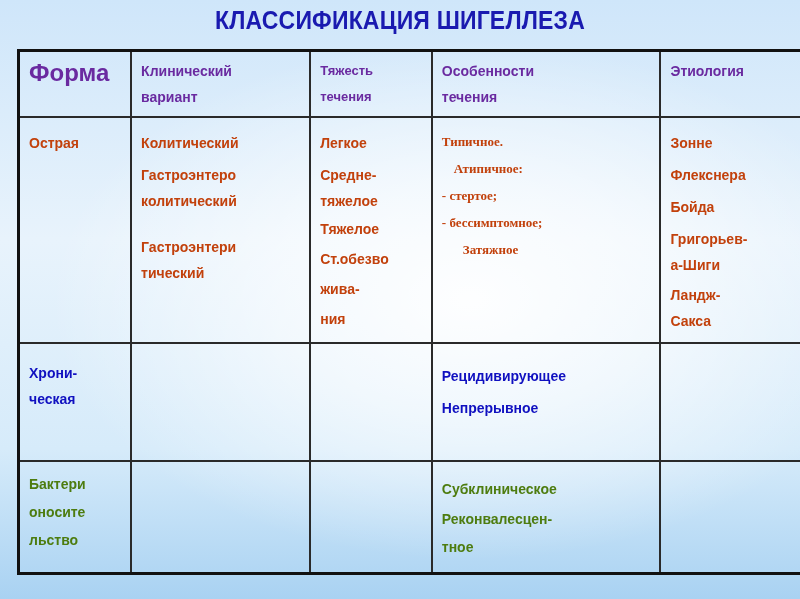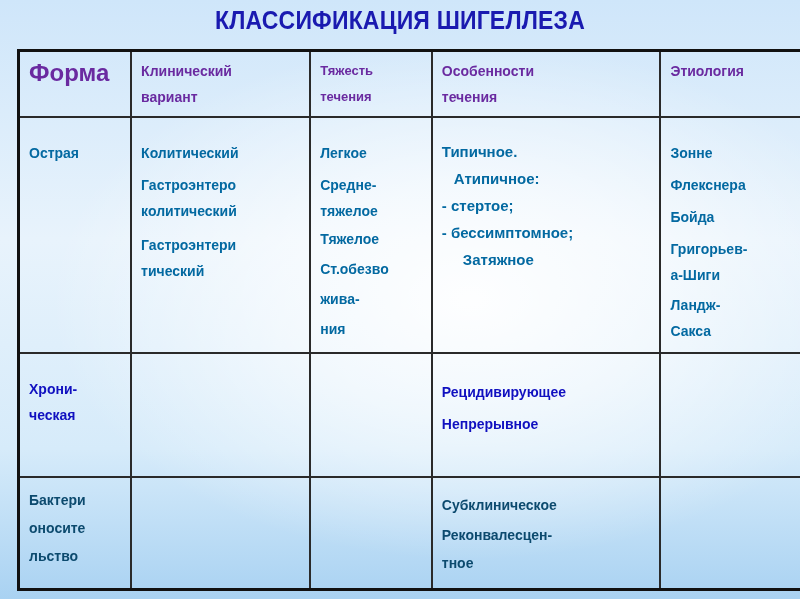--- a/index.html
+++ b/index.html
@@ -22,24 +22,24 @@
   }
   td {
     border: 2px solid #2a2a2a; vertical-align: top;
     padding: 4px 9px 0 9px; font-weight: bold; font-size: 14px; line-height: 30px;
   }
   table { border: 3px solid #111; border-right: none; }
   tr td:last-child { border-right: none; }
   .hdr td { height: 56px; color: #6a2aa0; line-height: 26px; padding-top: 6px; }
   .hdr .forma { font-size: 24px; padding-top: 8px; }
   .hdr td.narrow { font-size: 13px; }
-  .r1 td { height: 214px; color: #0369a1; padding-top: 20px; }
-  .r2 td { height: 100px; color: #1010c0; padding-top: 22px; }
-  .r3 td { height: 104px; color: #0c4a6e; padding-top: 6px; }
-  .feat { font-family: Liberation Sans, sans-serif; font-size: 15px; line-height: 27px; }
+  .r1 td { height: 214px; color: #c2410c; padding-top: 10px; }
+  .r2 td { height: 100px; color: #1010c0; padding-top: 16px; }
+  .r3 td { height: 104px; color: #4d7c0f; padding-top: 6px; }
+  .feat { font-family: Liberation Serif, serif; font-size: 13px; line-height: 27px; }
   .line { display: block; white-space: nowrap; }
   .indent1 { padding-left: 12px; }
   .indent2 { padding-left: 6px; margin-left: 15px; }
   .c1 { width: 100px; } .c2 { width: 159px; } .c3 { width: 108px; } .c4 { width: 203px; } .c5 { width: 139px; }
 </style>
 </head>
 <body>
 
 <div class="title">КЛАССИФИКАЦИЯ ШИГЕЛЛЕЗА</div>
 
@@ -74,21 +74,21 @@
   </tr>
 
   <tr class="r1">
     <td>
       <span class="line">Острая</span>
     </td>
     <td>
       <span class="line">Колитический</span>
       <span class="line" style="line-height:26px;margin-top:4px">Гастроэнтеро</span>
       <span class="line" style="line-height:26px">колитический</span>
-      <span class="line" style="line-height:26px;margin-top:8px">Гастроэнтери</span>
+      <span class="line" style="line-height:26px;margin-top:20px">Гастроэнтери</span>
       <span class="line" style="line-height:26px">тический</span>
     </td>
     <td>
       <span class="line">Легкое</span>
       <span class="line" style="line-height:26px;margin-top:4px">Средне-</span>
       <span class="line" style="line-height:26px">тяжелое</span>
       <span class="line">Тяжелое</span>
       <span class="line">Ст.обезво</span>
       <span class="line">жива-</span>
       <span class="line">ния</span>

